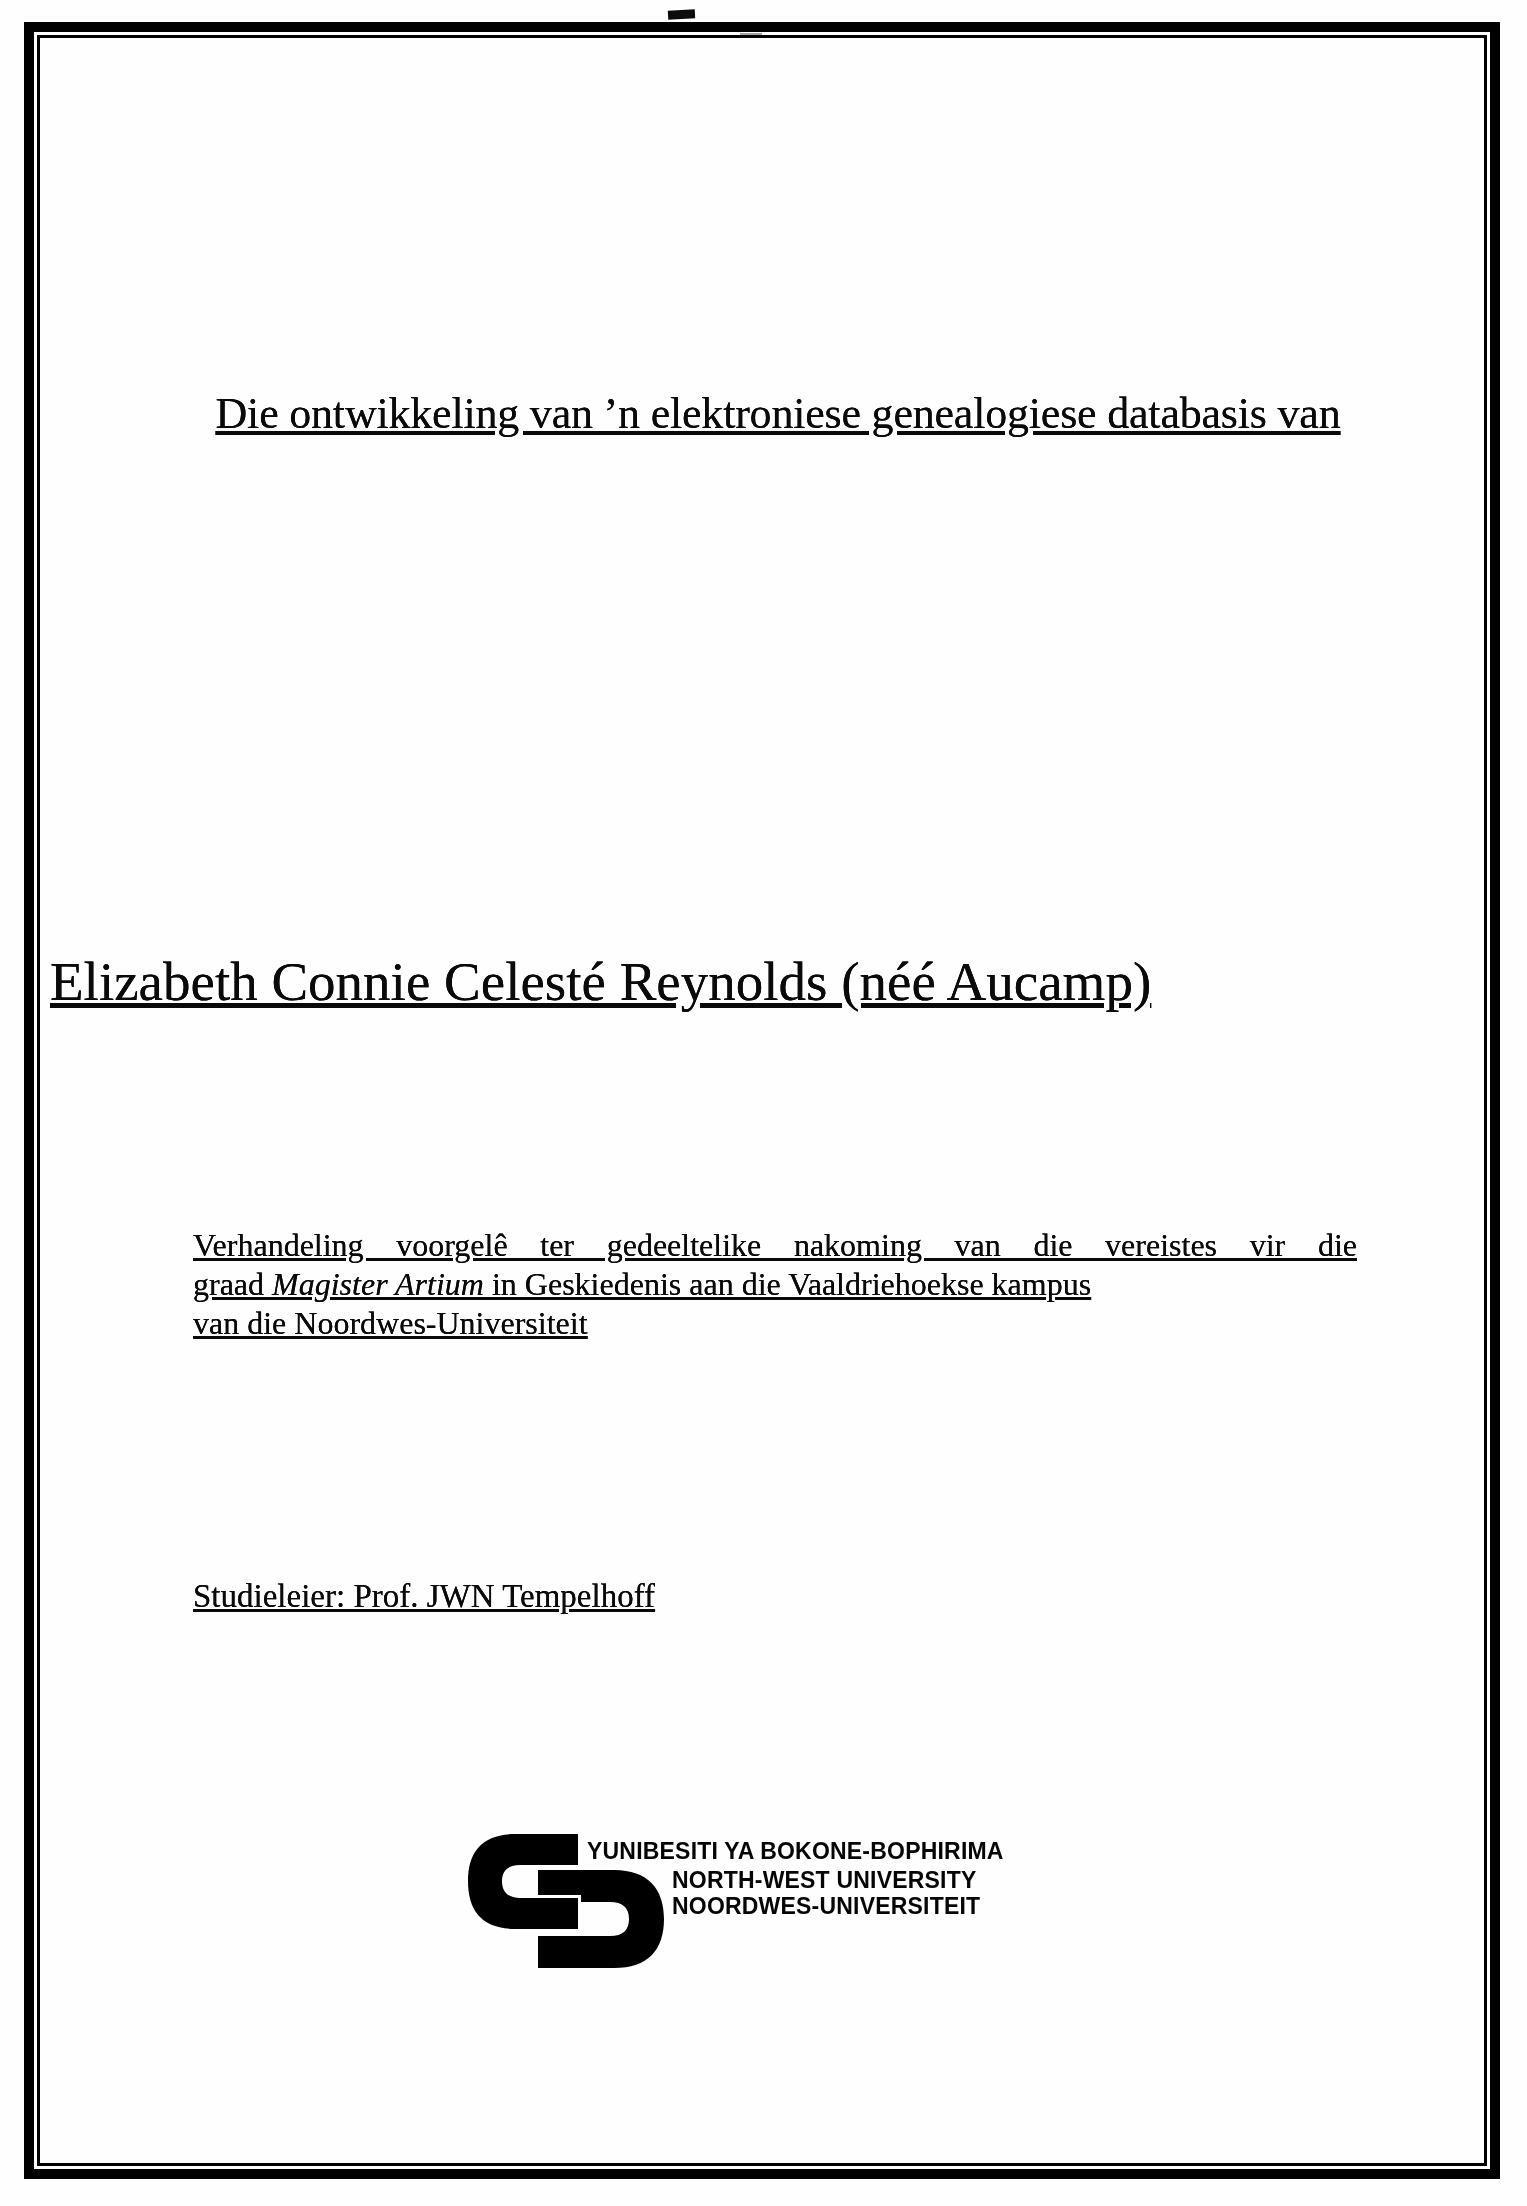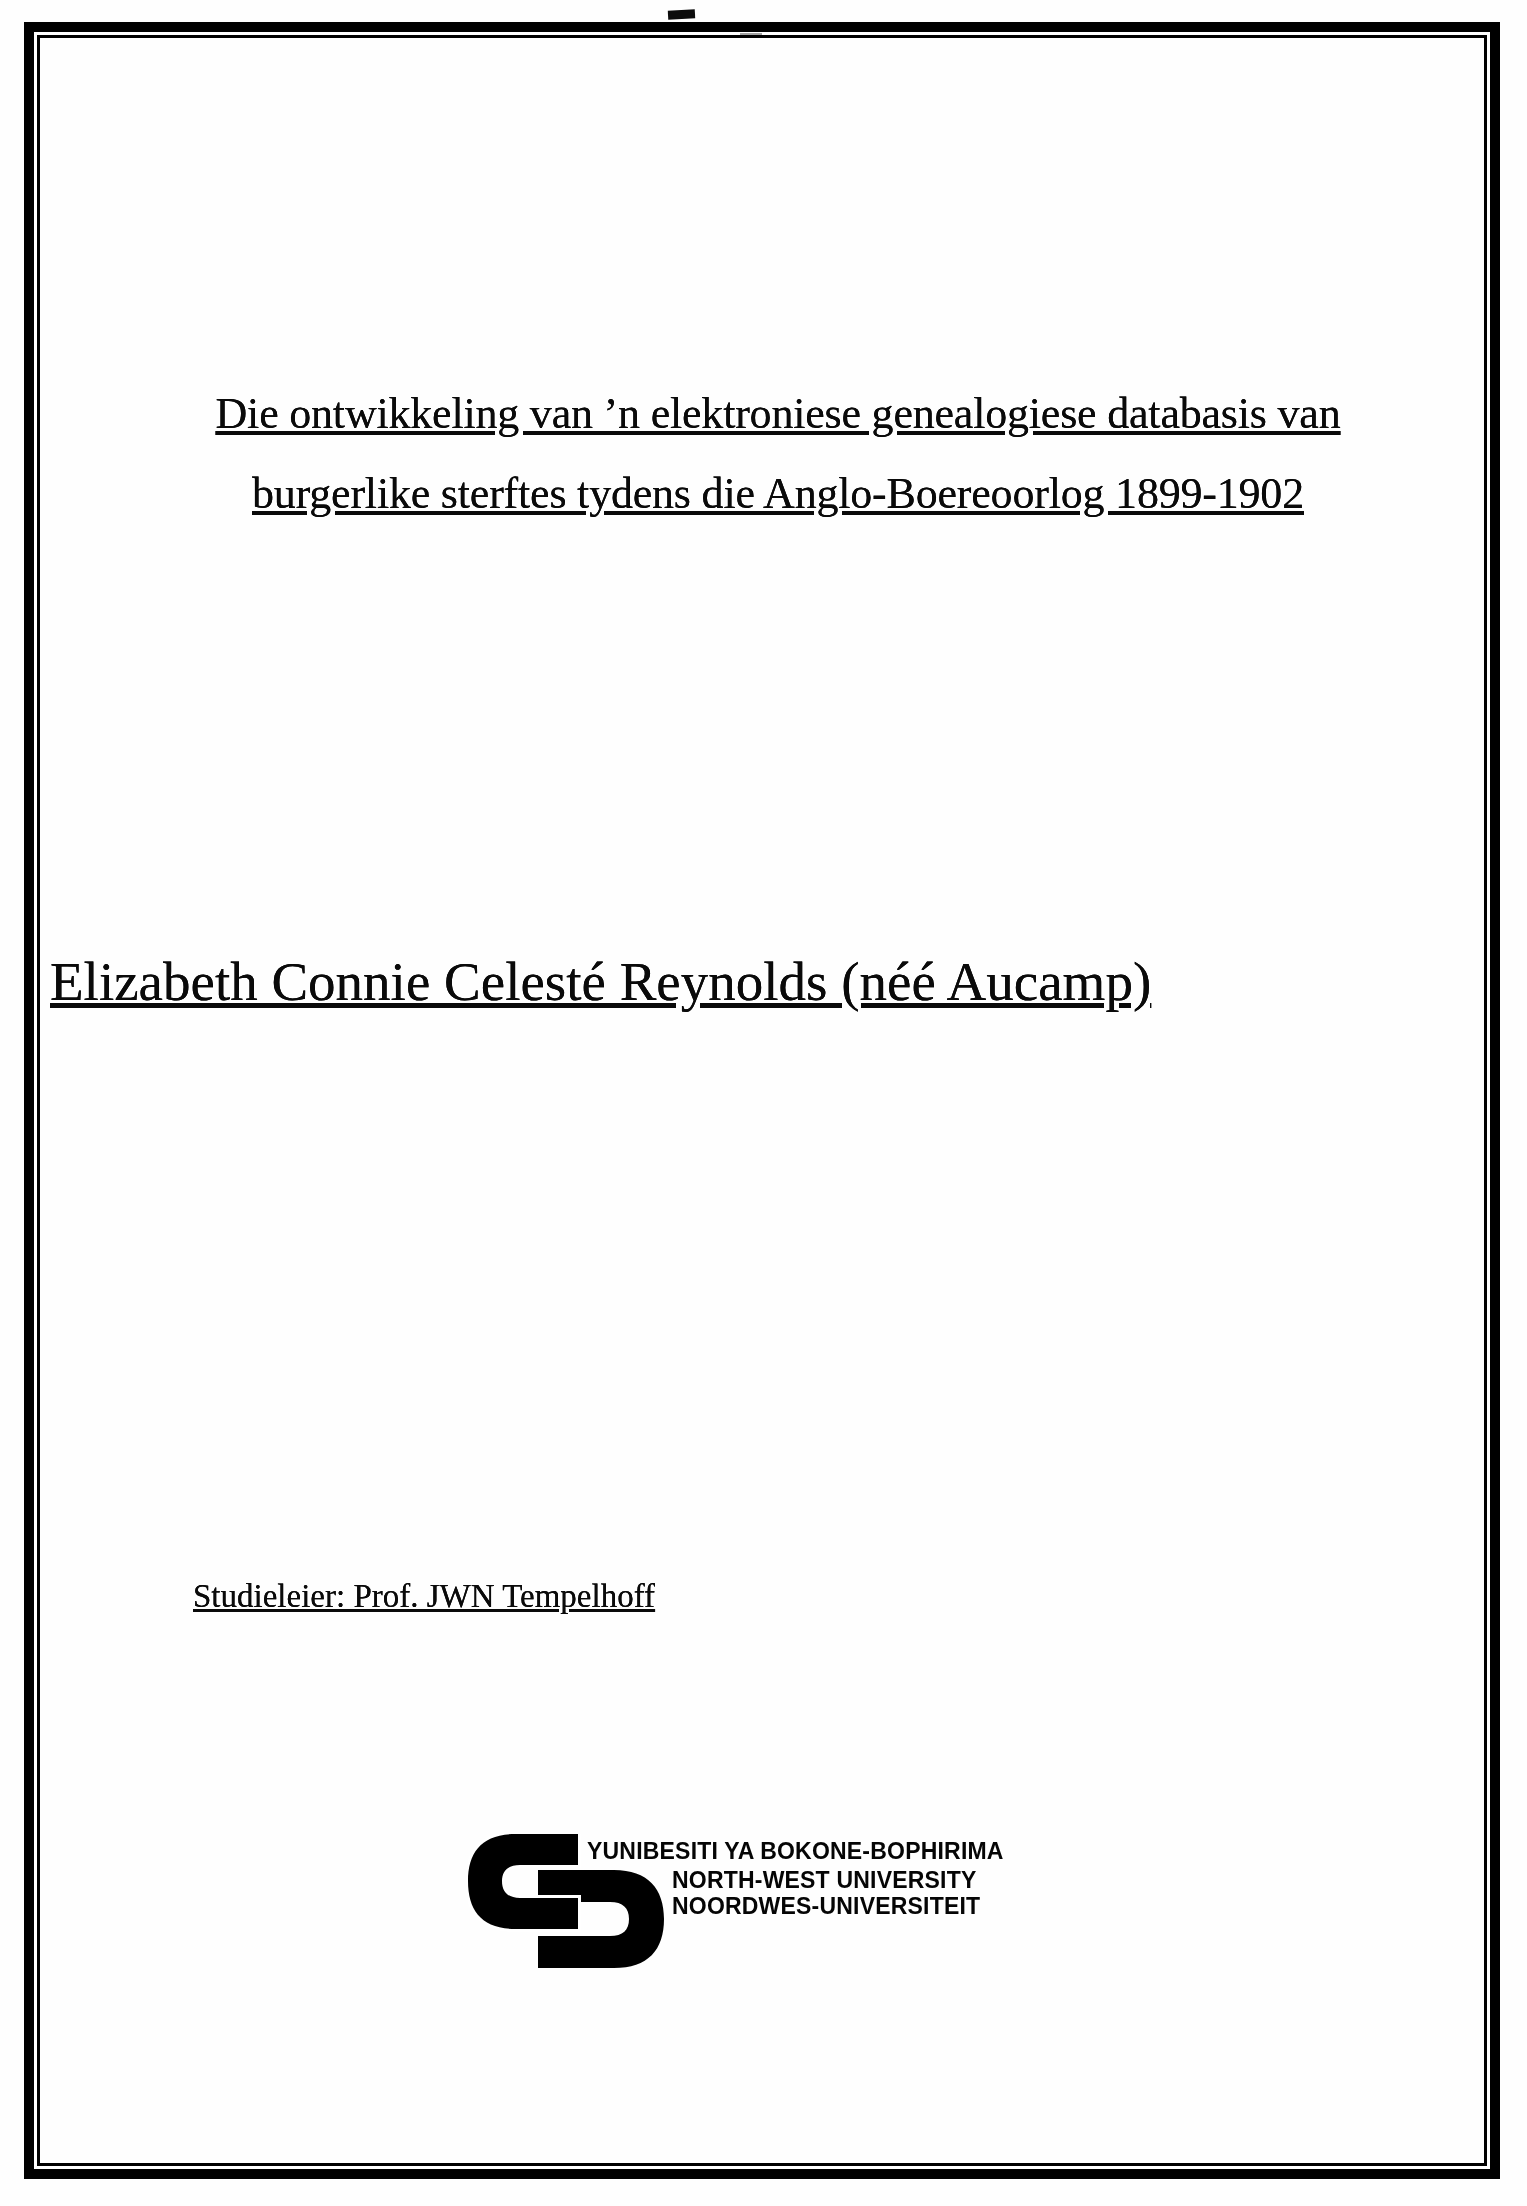--- a/index.html
+++ b/index.html
@@ -70,26 +70,30 @@
 
   <div class="smudge-1"></div>
   <div class="smudge-2"></div>
 
   <div class="frame-outer">
     <div class="frame-inner"></div>
   </div>
 
   <div class="title-block serif-ink">
     <div>Die ontwikkeling van ’n elektroniese genealogiese databasis van</div>
-    <div>burgerlike sterftes tydens die Anglo-Boereoorlog 1899-1902</div>
   </div>
 
 
   <div class="author serif-ink">Elizabeth Connie Celesté Reynolds (néé Aucamp)</div>
 
+  <div class="statement serif-ink">
+    <div class="just">Verhandeling voorgelê ter gedeeltelike nakoming van die vereistes vir die</div>
+    <div><span>graad </span><span class="ital">Magister Artium</span><span> in Geskiedenis aan die Vaaldriehoekse kampus</span></div>
+    <div>van die Noordwes-Universiteit</div>
+  </div>
 
   <div class="supervisor-block serif-ink">
     <div>Studieleier: Prof. JWN Tempelhoff</div>
   </div>
 
   <div class="logo">
     <span class="logo-mark">
       <svg width="196" height="134" viewBox="0 0 196 134" xmlns="http://www.w3.org/2000/svg">
 
         <path d="M70 36 h76 c34 0 50 19 50 49 c0 31 -16 49 -50 49 h-76 v-32 h72 c13 0 19 -6 19 -17 c0 -11 -6 -17 -19 -17 h-72 Z" fill="#000"></path>

